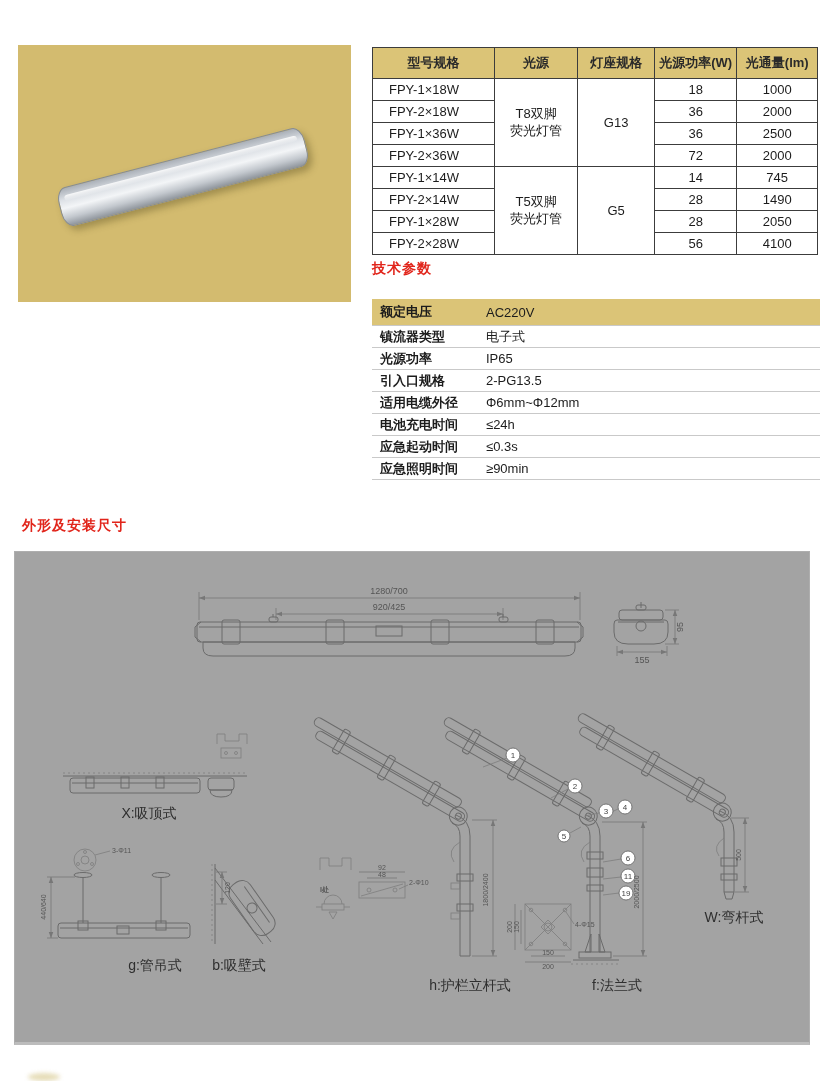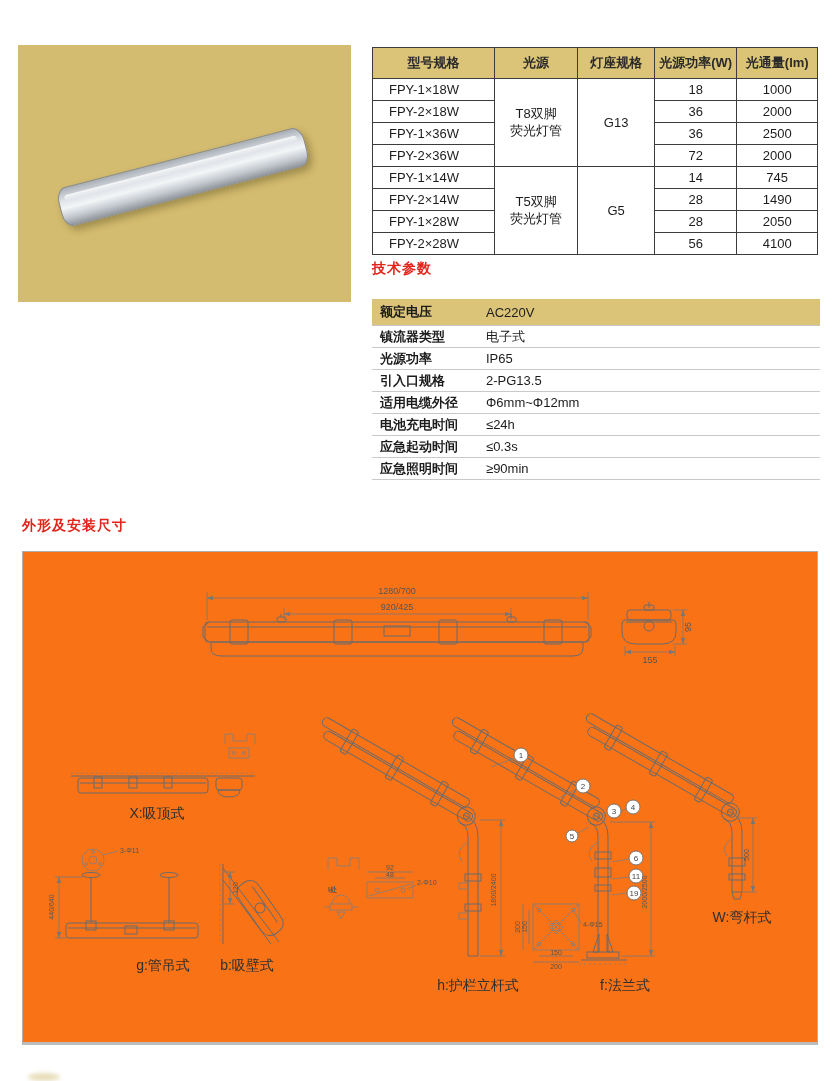--- a/index.html
+++ b/index.html
@@ -23,21 +23,21 @@
   .spec-table td.merge{white-space:pre-line;line-height:1.3;}
   .c-model{width:121px}.c-src{width:83px}.c-holder{width:76px}.c-pow{width:82px}.c-flux{width:80px}
   
   .section-title{position:absolute;color:#e1251b;font-size:14px;font-weight:bold;letter-spacing:1px;}
   
   .tech-table{position:absolute;left:372px;top:299px;width:448px;table-layout:fixed;font-size:13px;}
   .tech-table td{height:21px;border-bottom:1px solid #c9c9c9;padding:0 0 0 8px;color:#1c1c1c;}
   .tech-table tr.hl td{background:#dbc477;height:26px;}
   .tech-table td.lbl{width:98px;font-weight:bold;}
   
-  .drawing-box{position:absolute;left:22px;top:551px;width:794px;height:490px;background:#f97316;
+  .drawing-box{position:absolute;left:14px;top:551px;width:794px;height:490px;background:#a3a3a3;
         border:1px solid #aeaeae;border-bottom:3px solid #bcbcbc;}
   svg{font-family:"Liberation Sans",sans-serif;}
   .ln{stroke:#6b6b6b;stroke-width:1;fill:none;}
   .lnt{stroke:#7d7d7d;stroke-width:.8;fill:none;}
   .dimln{stroke:#777;stroke-width:.8;fill:none;}
   .dimtx{fill:#555;font-size:9px;}
   .dimtx2{fill:#555;font-size:7px;}
   .mlabel{fill:#2f2f2f;font-size:14px;}
   .callout{fill:#fff;stroke:#6b6b6b;stroke-width:.9;}
   .callout-n{fill:#444;font-size:8px;}

